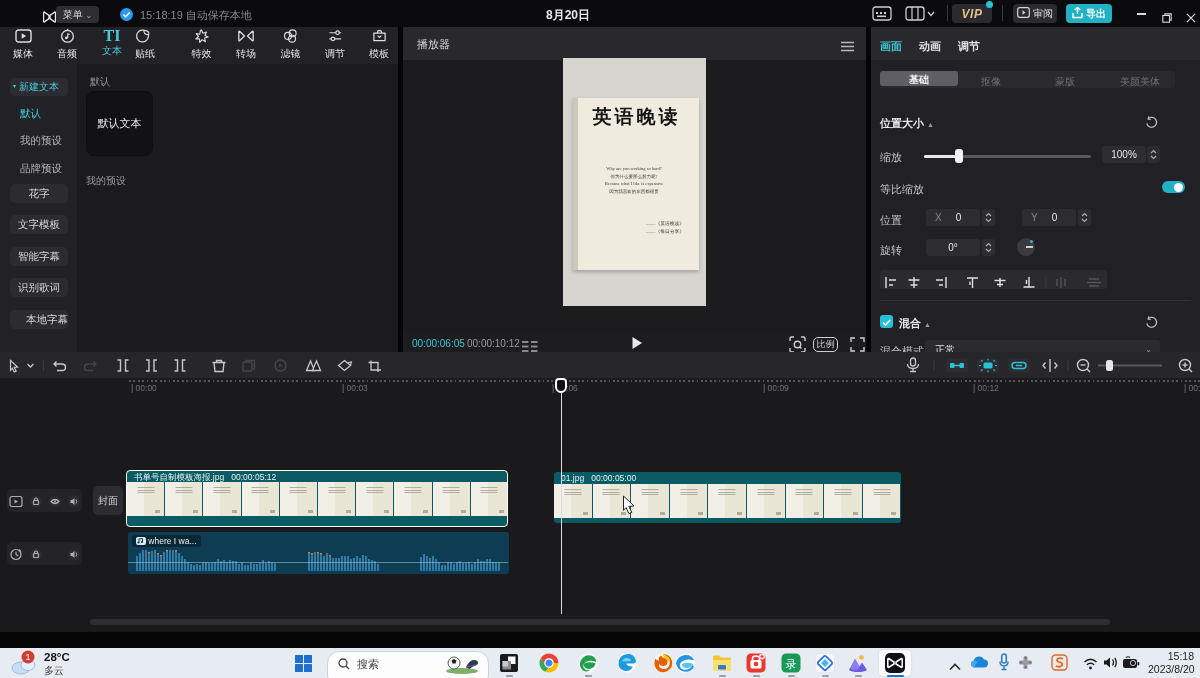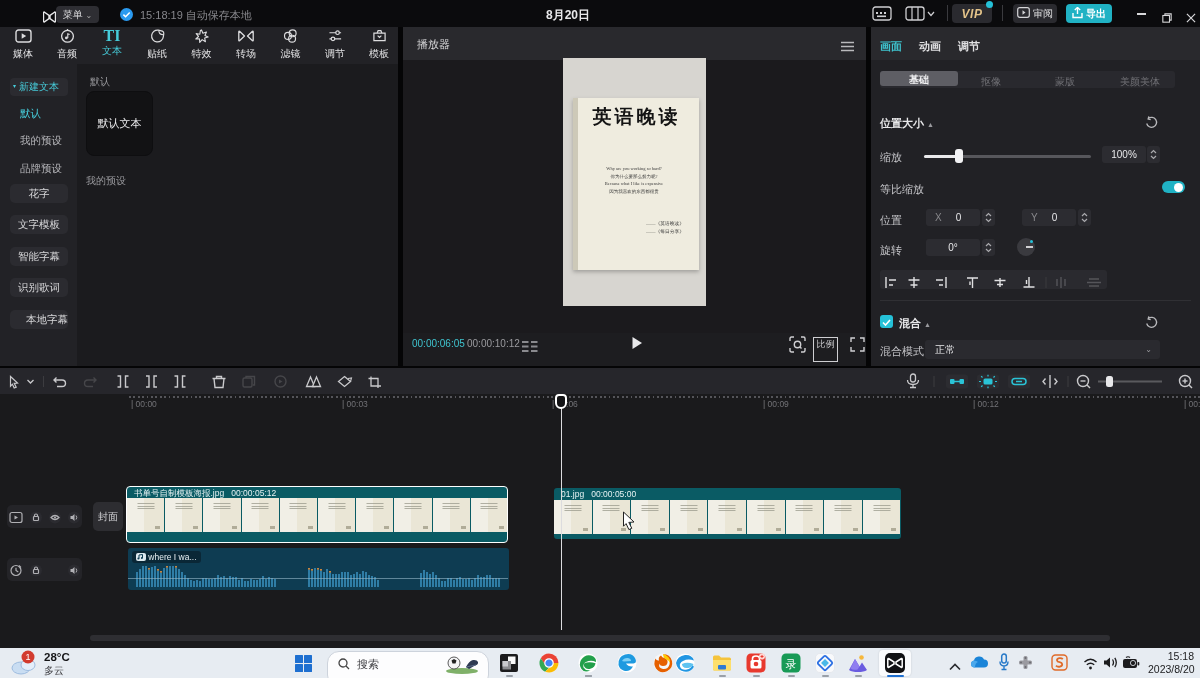--- a/index.html
+++ b/index.html
@@ -98,21 +98,21 @@
             <path d="M7.5 1.5 L7.5 0" stroke="#dcdcde" stroke-width="1.4"></path>
             <circle cx="6.3" cy="9.6" r="1.5" fill="#dcdcde"></circle>
             <path d="M7.8 9.6 L7.8 5.2 L9.8 6" stroke="#dcdcde" stroke-width="1.2" fill="none"></path>
           </svg>
       <div style="font-size:10px;margin-top:0px;">音频</div>
     </div>
     <div class="abs" style="left:90px;top:1px;width:44px;text-align:center;color:#46ccda;">
       <div style="font-family:'Liberation Serif',serif;font-size:16px;font-weight:bold;height:15px;line-height:15px;">TI</div>
       <div style="font-size:10px;margin-top:1px;">文本</div>
     </div>
-    <div class="abs" style="left:135px;top:2px;width:44px;text-align:center;">
+    <div class="abs" style="left:135px;top:2px;width:44px;">
       <svg width="15" height="14" viewBox="0 0 15 15">
             <path d="M13.8 7.5 A6.3 6.3 0 1 1 7.5 1.2 L12 1.6 Q13.8 2 13.8 4 Z" fill="none" stroke="#dcdcde" stroke-width="1.3" transform="rotate(8 7.5 7.5)"></path>
             <path d="M9 1.5 Q8.6 5.8 13.6 6.2" fill="none" stroke="#dcdcde" stroke-width="1.2"></path>
           </svg>
       <div style="font-size:10px;margin-top:0px;">贴纸</div>
     </div>
     <div class="abs" style="left:179px;top:2px;width:45px;text-align:center;">
       <svg width="15" height="14" viewBox="0 0 15 15">
             <path d="M7.5 1 L9 4.6 L12.8 3.2 L11.2 6.9 L14.6 8.6 L10.9 9.7 L11.7 13.6 L8.2 11.4 L5.6 14.4 L5.3 10.5 L1.4 10.7 L4.3 8 L1.8 5 L5.7 5.6 L6.3 1.7 Z" fill="none" stroke="#dcdcde" stroke-width="1.2" stroke-linejoin="round"></path>
           </svg>
@@ -212,21 +212,21 @@
   </div>
   <div class="abs" style="left:386px;top:309px;width:17px;height:17px;">
     <svg width="17" height="17" viewBox="0 0 17 17">
           <g stroke="#cfcfd2" stroke-width="1.4" fill="none">
             <path d="M1 5 V2.5 Q1 1 2.5 1 H5 M12 1 H14.5 Q16 1 16 2.5 V5 M16 12 V14.5 Q16 16 14.5 16 H12 M5 16 H2.5 Q1 16 1 14.5 V12"></path>
             <circle cx="8.5" cy="8.5" r="3.2"></circle>
             <path d="M10.8 10.8 L12.5 12.5"></path>
           </g>
         </svg>
   </div>
-  <div class="abs" style="left:410px;top:310px;width:25px;height:25px;border:1.2px solid #cfcfd2;border-radius:0;color:#cfcfd2;font-size:9px;text-align:center;line-height:13px;">比例</div>
+  <div class="abs" style="left:410px;top:310px;width:25px;height:15px;border:1.2px solid #cfcfd2;border-radius:5px;color:#cfcfd2;font-size:9px;text-align:center;line-height:13px;">比例</div>
   <div class="abs" style="left:447px;top:310px;width:15px;height:15px;">
     <svg width="15" height="15" viewBox="0 0 15 15">
           <g stroke="#cfcfd2" stroke-width="1.4" fill="none">
             <path d="M1 5 V1 H5 M10 1 H14 V5 M14 10 V14 H10 M5 14 H1 V10"></path>
           </g>
         </svg>
   </div>
 </div>
 
 <div class="abs" id="rightpanel" style="left:871px;top:27px;width:329px;height:339px;background:#212125;">
@@ -314,21 +314,21 @@
     <svg width="13" height="13" viewBox="0 0 13 13">
           <path d="M3.2 2.6 A5 5 0 1 1 1.7 7.5" fill="none" stroke="#b9b9bc" stroke-width="1.3"></path>
           <path d="M3.8 0.4 L3.1 3 L5.7 3.6" fill="none" stroke="#b9b9bc" stroke-width="1.2"></path>
         </svg>
   </div>
 
   <div class="abs" style="left:9px;top:317px;color:#c4c4c8;font-size:11px;">混合模式</div>
   <div class="abs" style="left:54px;top:313px;width:235px;height:19px;background:#2a2a2f;border-radius:3px;color:#e8e8ea;font-size:10px;line-height:19px;"><span style="margin-left:10px;">正常</span><span class="abs" style="right:8px;color:#9a9a9e;font-size:8px;">⌄</span></div>
 </div>
 
-<div class="abs" id="timeline" style="left:0;top:368px;width:1200px;height:280px;background:#1a1a1c;">
+<div class="abs" id="timeline" style="left:0;top:352px;width:1200px;height:280px;background:#1a1a1c;">
 <div class="abs" style="left:0;top:0;width:1200px;height:26px;background:#26262b;"></div>
 <div class="abs" style="left:0;top:6px;width:400px;height:15px;">
 <svg width="400" height="15" viewBox="0 0 400 15">
 <g stroke="#c9c9cc" stroke-width="1.3" fill="none">
  <path d="M10.5 2.5 L17.5 9 L14.2 9.3 L16.2 13.2 L14.2 14 L12.4 10.2 L10.5 12.2 Z" fill="none" stroke="#c9c9cc" stroke-width="1.2"></path>
  <path d="M27.5 6 L30.5 9 L33.5 6"></path>
 </g>
 <line x1="43.5" y1="2" x2="43.5" y2="13" stroke="#3c3c40" stroke-width="1"></line>
 <g stroke="#c9c9cc" stroke-width="1.4" fill="none">
  <path d="M56.5 3.5 L54 6 L56.5 8.5 M54 6 L62 6 Q65.5 6 65.5 9.5 Q65.5 12.5 62 12.5 L57 12.5"></path>

